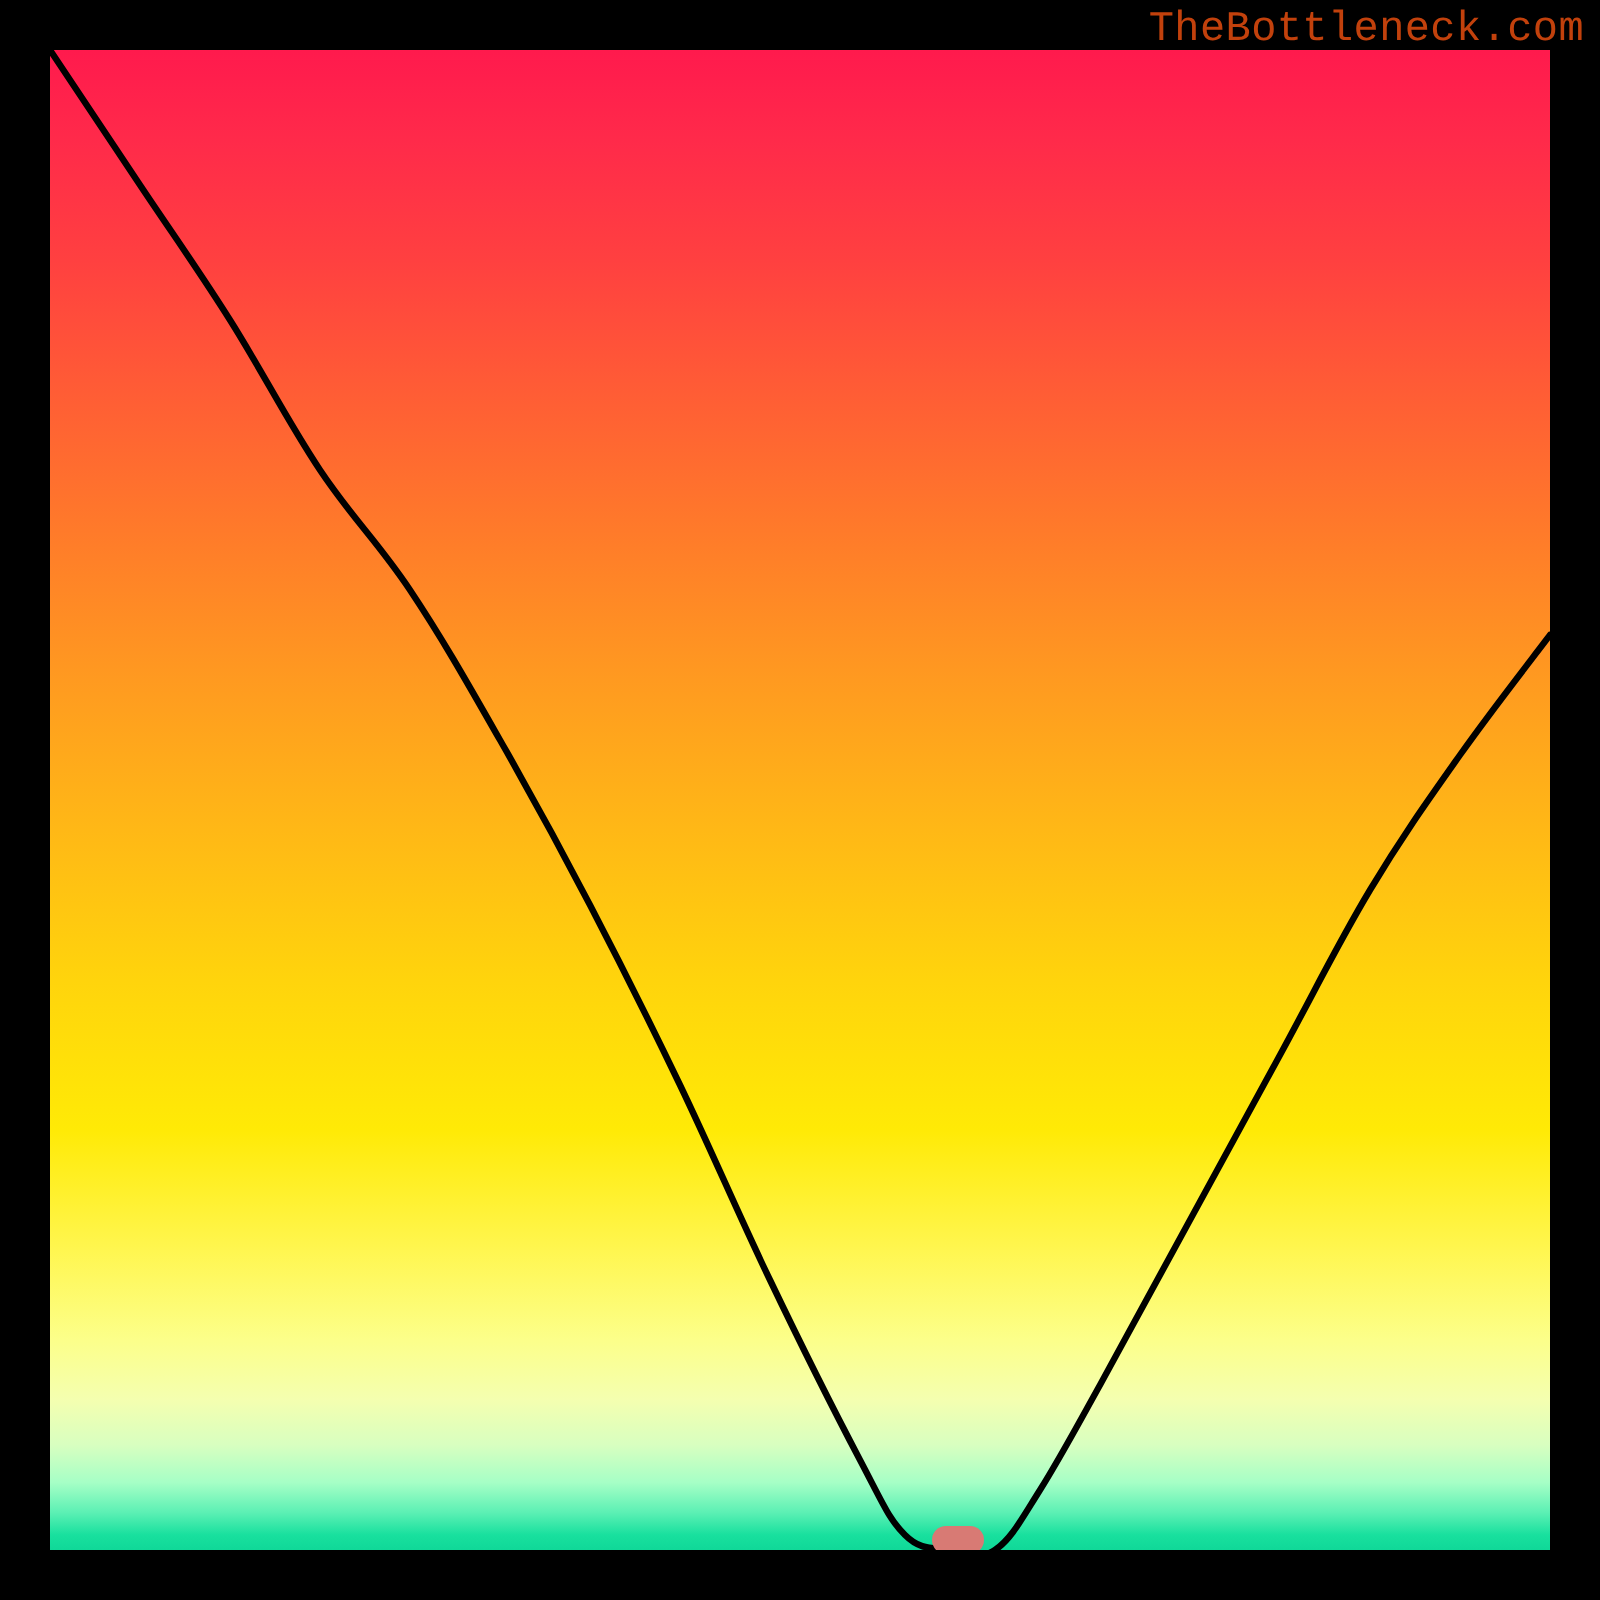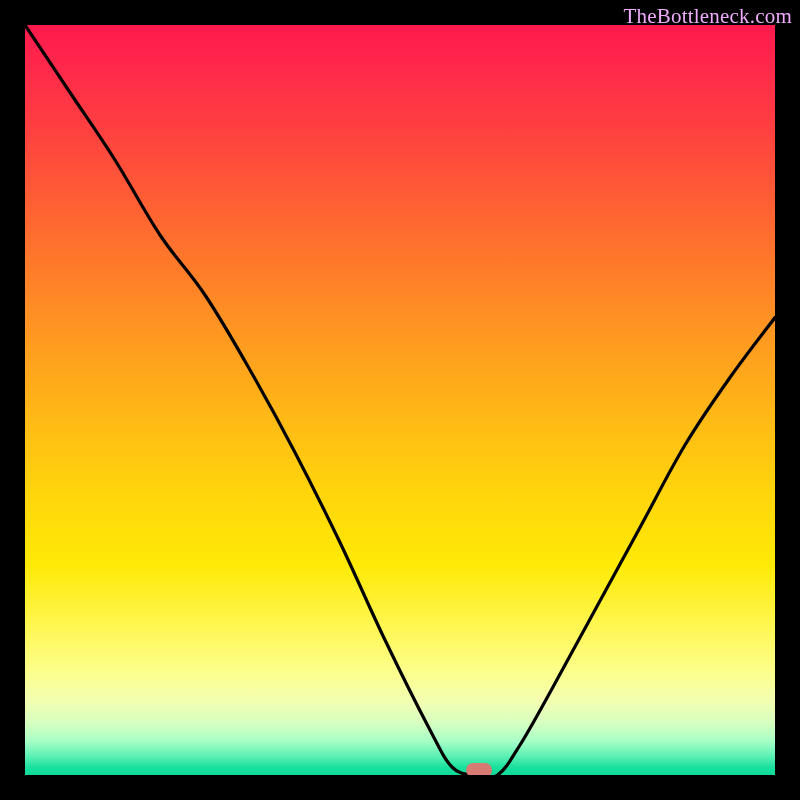--- a/index.html
+++ b/index.html
@@ -59,23 +59,23 @@
     height: 750px;
   }
   .marker {
     position: absolute;
     border-radius: 8px;
   }
   .watermark {
     position: absolute;
     top: 4px;
     right: 8px;
-    font-family: Liberation Serif, serif;
+    font-family: Liberation Mono, monospace;
     font-size: 21px;
-    color: #f0abfc;
+    color: #c2410c;
     letter-spacing: 0.2px;
   }
 </style>
 </head>
 <body>
 
 <div class="frame">
 
   <div class="plot">
     <div class="gradient"></div>

